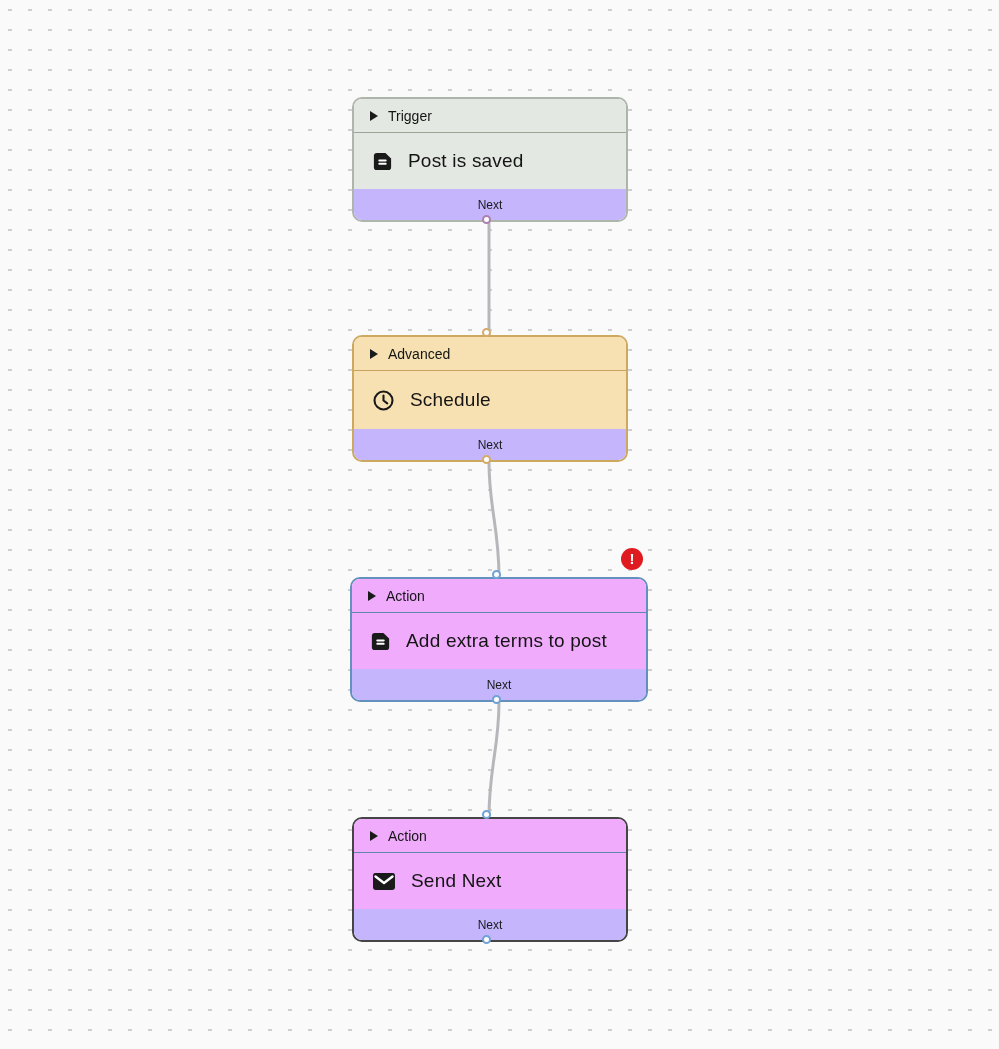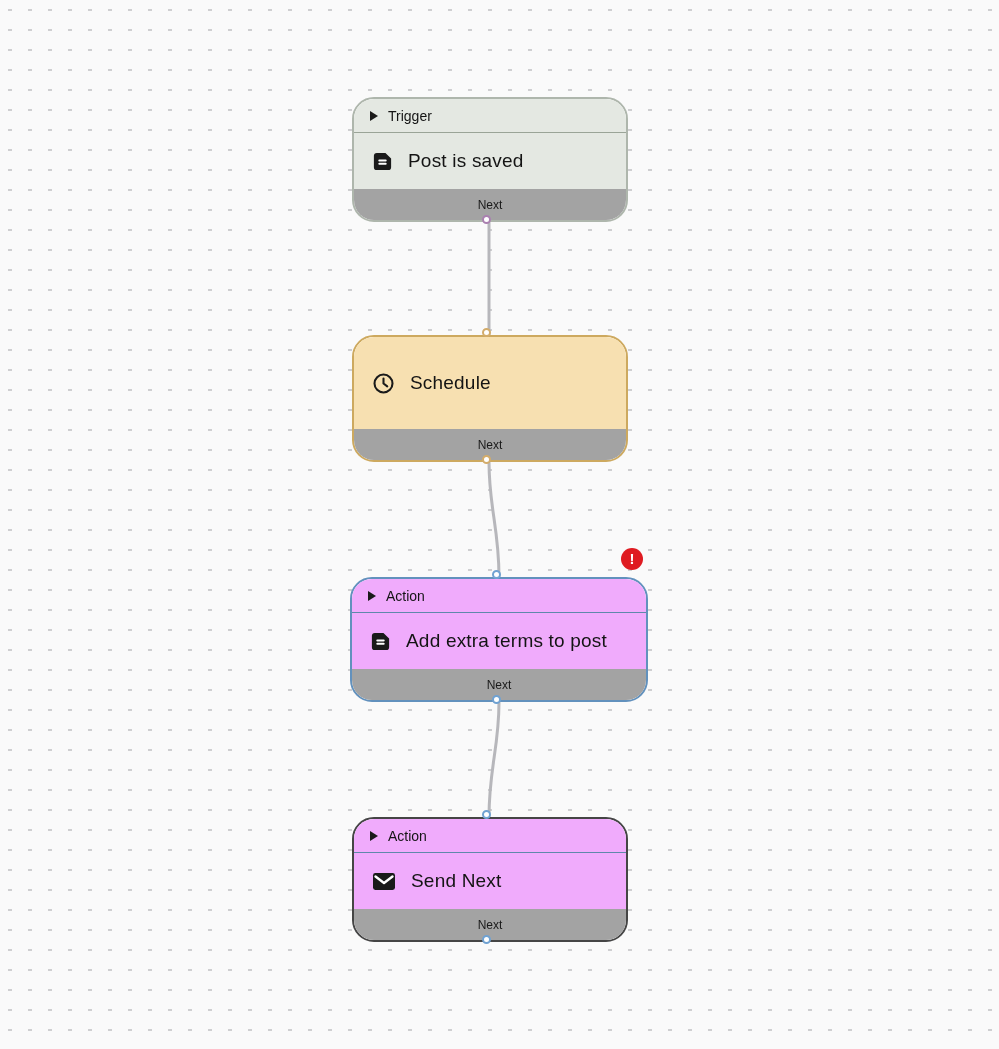--- a/index.html
+++ b/index.html
@@ -18,21 +18,21 @@
   
   #edges { position: absolute; inset: 0; z-index: 1; }
   #edges path { fill: none; stroke: #b7b7bb; stroke-width: 3; stroke-linecap: round; }
 
   
   .node {
     position: absolute;
     z-index: 2;
     display: flex;
     flex-direction: column;
-    border-radius: 22px;
+    border-radius: 10px;
     border: 2px solid;
     background: #ffffff;
     overflow: hidden;
   }
   .node-header {
     height: 34px;
     flex: 0 0 auto;
     display: flex;
     align-items: center;
     gap: 10px;
@@ -46,21 +46,21 @@
     display: flex;
     align-items: center;
     gap: 15px;
     padding: 0 18px;
     font-size: 19px;
     letter-spacing: .2px;
   }
   .node-footer {
     height: 31px;
     flex: 0 0 auto;
-    background: #a3a3a3;
+    background: #c4b5fd;
     display: flex;
     align-items: center;
     justify-content: center;
     font-size: 12px;
     color: #1a1a1a;
   }
 
   
   .node--trigger  { border-color: #aeb6ac; }
   .node--trigger  .node-header, .node--trigger  .node-body { background: #e4e8e2; }
@@ -153,20 +153,24 @@
           <rect x="6" y="8" width="8" height="1.9" rx="0.95" fill="#ffffff"></rect>
           <rect x="6" y="11.1" width="8" height="1.9" rx="0.95" fill="#ffffff"></rect>
         </svg>
       </span>
       <span>Post is saved</span>
     </div>
     <div class="node-footer">Next</div>
   </div>
 
   <div class="node node--advanced" id="node-2">
+    <div class="node-header">
+      <span class="tri"></span>
+      <span>Advanced</span>
+    </div>
     <div class="node-body">
       <span class="body-icon">
         <svg width="23" height="23" viewBox="0 0 22 22">
           <circle cx="11" cy="11" r="8.6" fill="none" stroke="#1a1a1a" stroke-width="2"></circle>
           <path d="M11 6.2 V11 L14.6 13.8" fill="none" stroke="#1a1a1a" stroke-width="2" stroke-linecap="round" stroke-linejoin="round"></path>
         </svg>
       </span>
       <span>Schedule</span>
     </div>
     <div class="node-footer">Next</div>

